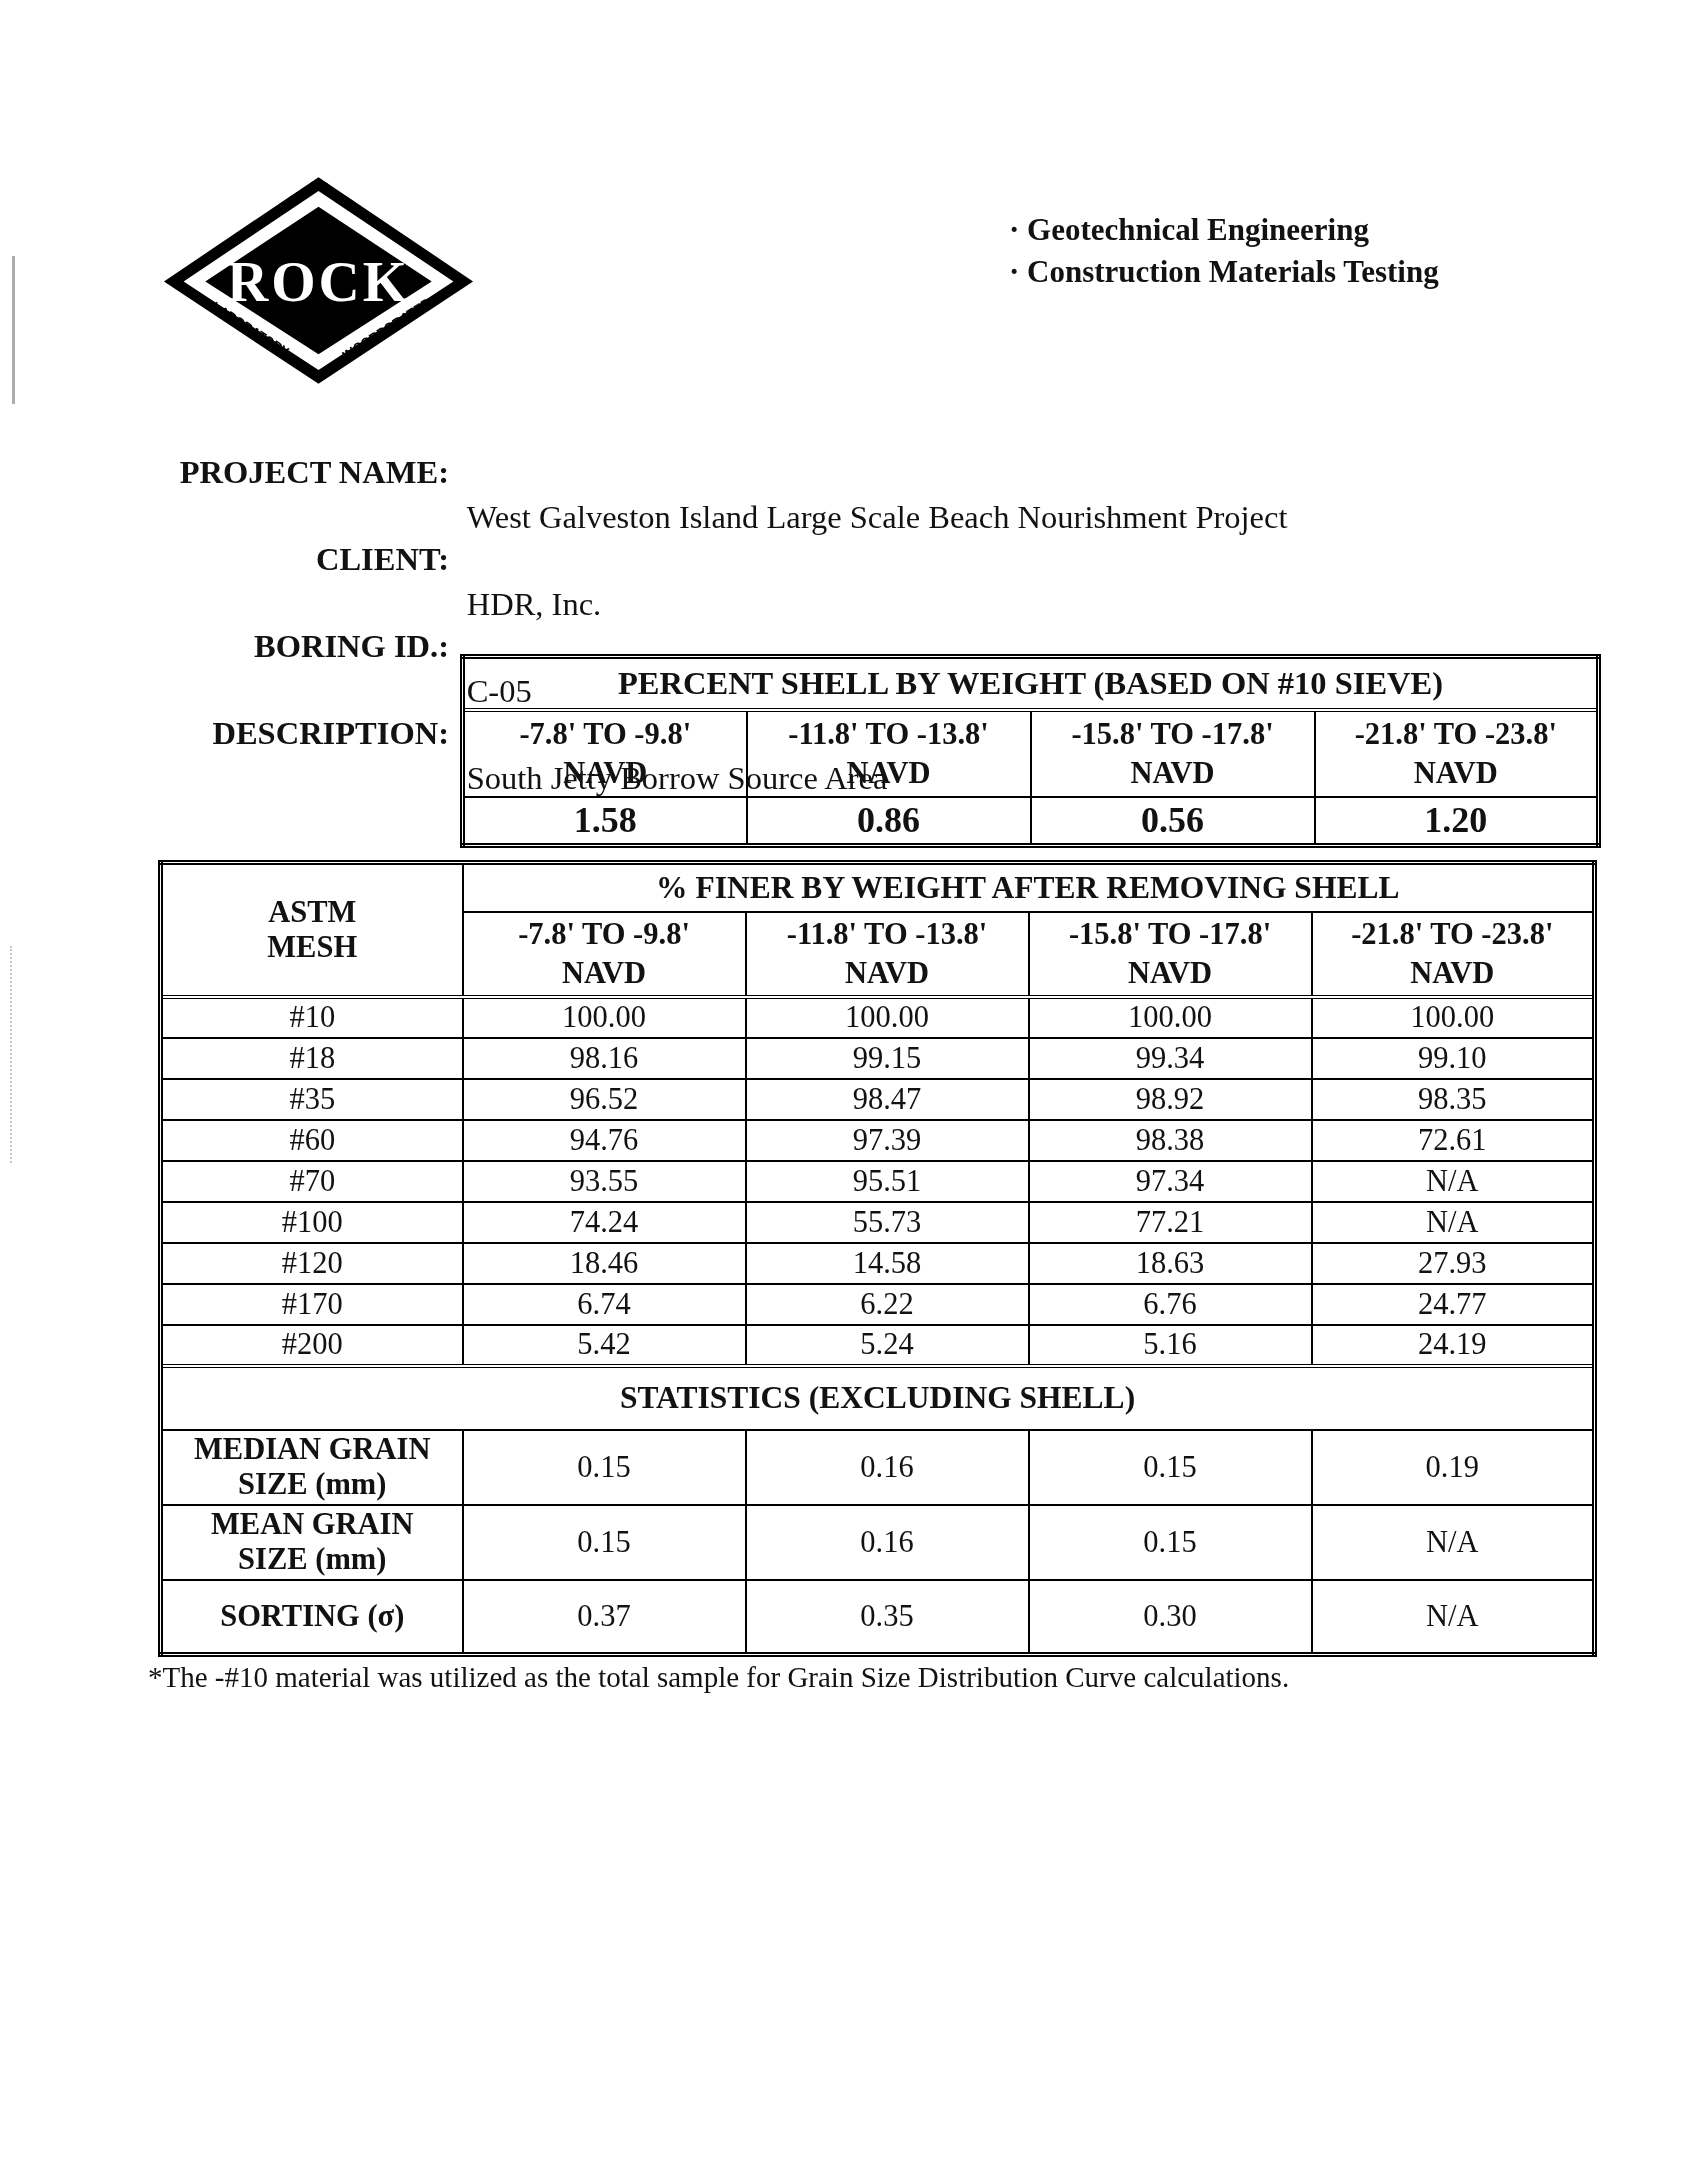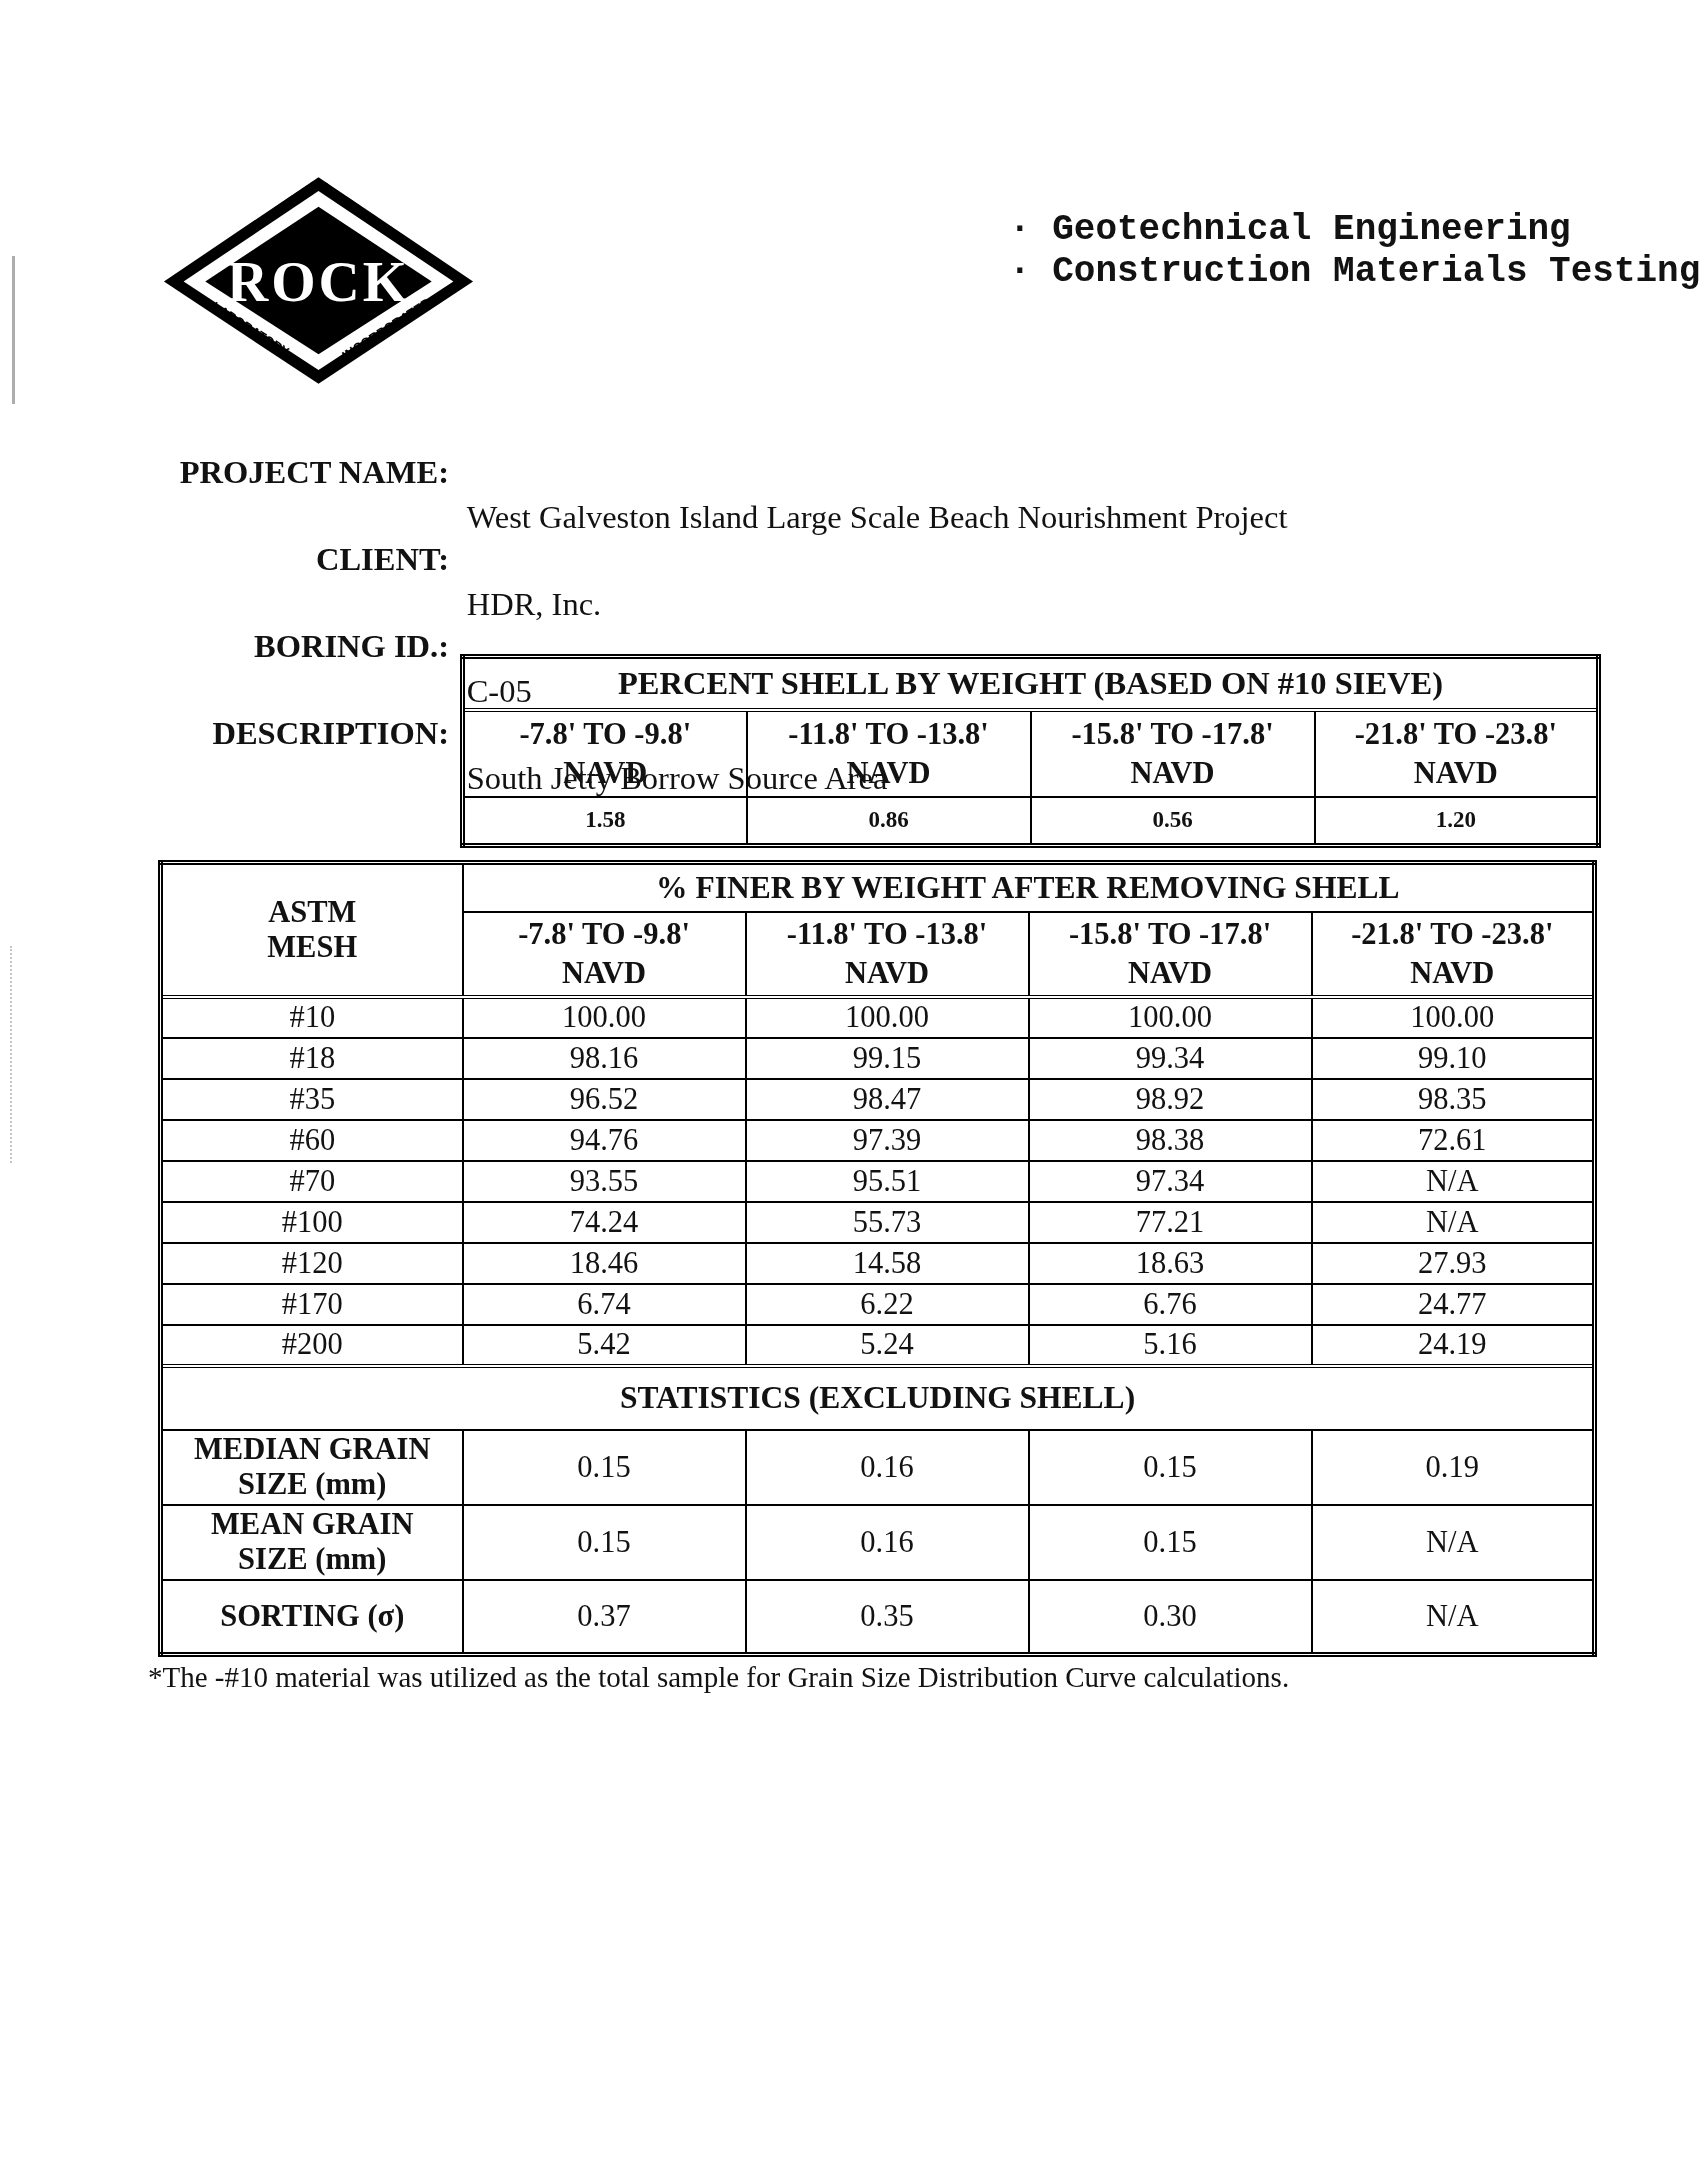--- a/index.html
+++ b/index.html
@@ -15,37 +15,37 @@
 
   
   .artifact-1 { position:absolute; left:11.8px; top:256px; width:3px; height:148px; background:#6a6a6a; opacity:.55; }
   .artifact-2 { position:absolute; left:9.9px; top:946px; width:2px; height:217px; border-left:2px dotted #9f9f9f; opacity:.6; }
 
   
   .logo { position:absolute; left:160px; top:175px; width:317px; height:211px; }
 
   
   .services { position:absolute; left:1009px; top:209px; }
-  .service { font-weight:bold; font-size:36px; line-height:42px; white-space:nowrap;font-family:Liberation Mono, monospace; }
+  .service { font-weight:bold; font-size:31px; line-height:42px; white-space:nowrap; }
 
   
   .project { position:absolute; left:118px; top:451px; }
   .prow { display:flex; line-height:42px; }
   .plabel { width:331px; text-align:right; font-weight:bold; font-size:32.5px; }
   .pvalue { margin-left:17.7px; font-size:32.5px; white-space:nowrap;margin-top:45px; }
 
   
   table { border-collapse:collapse; table-layout:fixed; }
   td { border:2px solid #000; text-align:center; vertical-align:middle; padding:0 5.9px; box-sizing:border-box; }
 
   
   .shell { position:absolute; left:460px; top:654px; width:1135px; border:5.9px double #000; }
   .shell .t-title { font-weight:bold; font-size:32.5px; height:53px; border-bottom:4.9px double #000; }
   .shell .hd { font-weight:bold; font-size:30.5px; height:87px; }
-  .shell .t-val { font-weight:bold; font-size:23px; height:49px; }
+  .shell .t-val { font-weight:bold; font-size:36px; height:49px; }
 
   
   .finer { position:absolute; left:158px; top:860px; width:1433px; border:5.9px double #000; }
   .finer .t-title { font-weight:bold; font-size:31.5px; height:49px; }
   .finer .corner { font-weight:bold; font-size:30.5px; white-space:pre-line; line-height:35px; }
   .finer .hd { font-weight:bold; font-size:30.5px; height:85px; border-bottom:4.9px double #000; }
   .finer .corner { border-bottom:4.9px double #000; }
   .finer tr.d td { font-size:30.5px; height:41px; }
   .finer .stats-title { font-weight:bold; font-size:31.5px; height:64px; border-top:4.9px double #000; }
   .finer tr.s td { font-size:30.5px; height:75px; }

